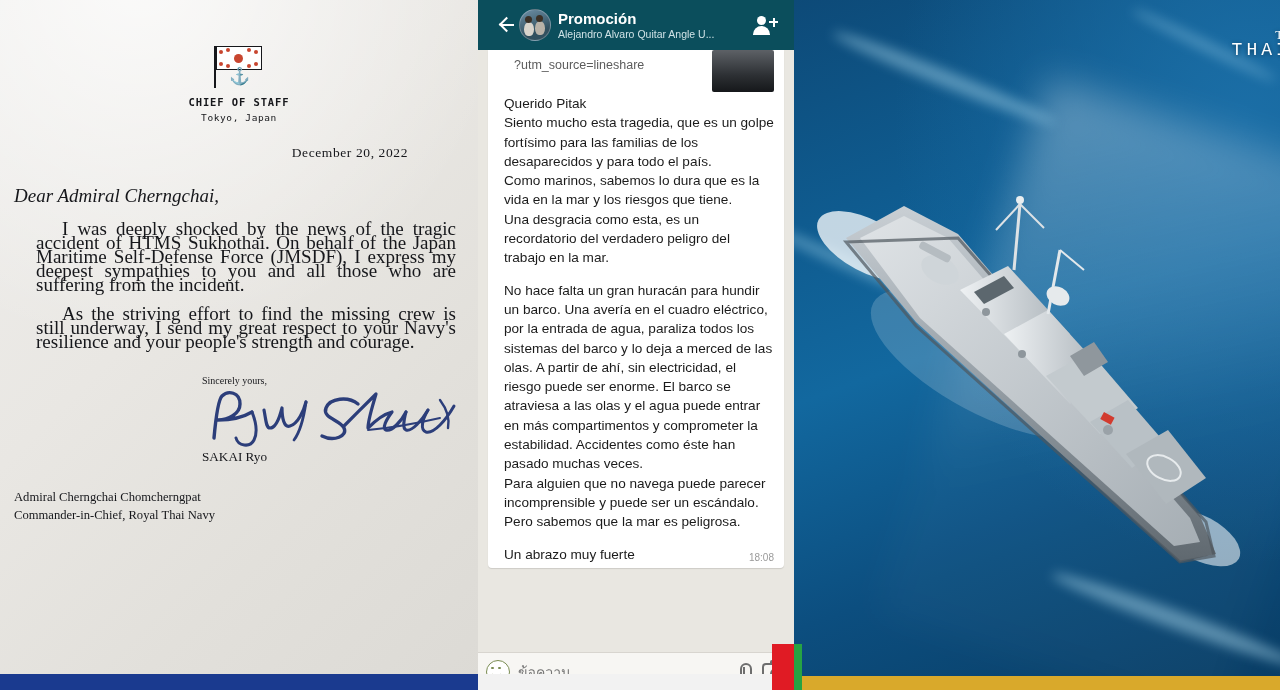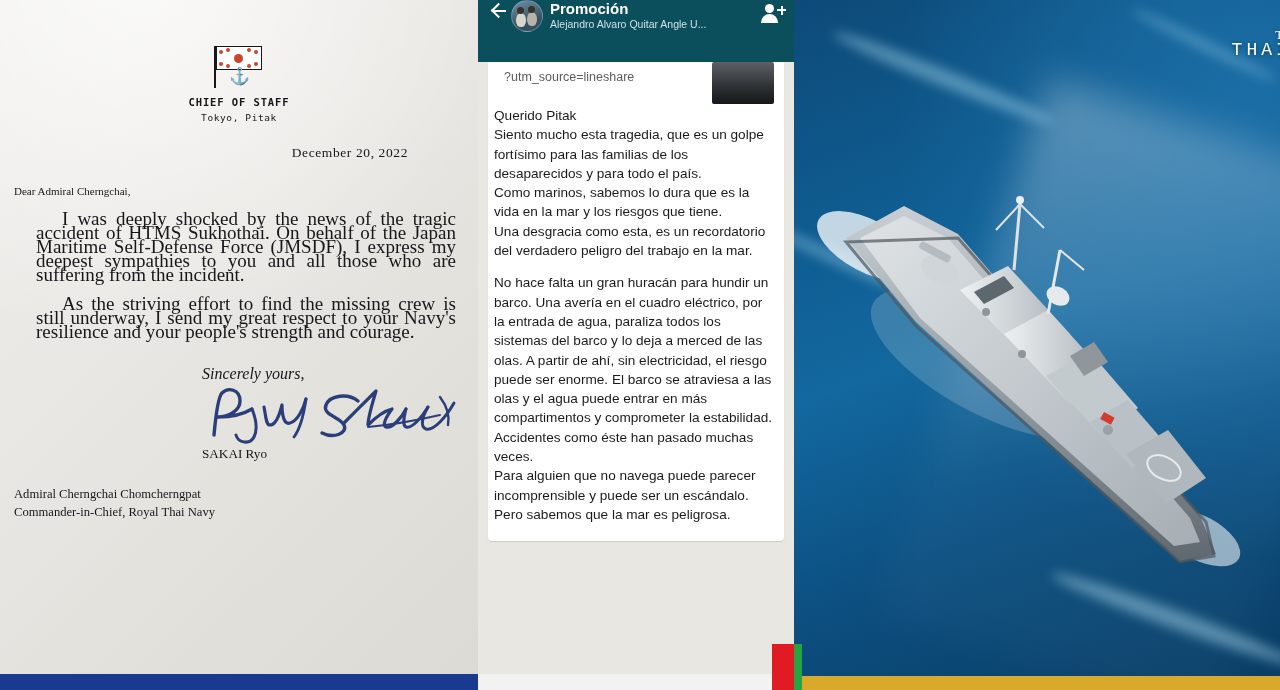--- a/index.html
+++ b/index.html
@@ -108,41 +108,41 @@
     padding-right: 58px;
     font-family: "Liberation Serif", serif;
     font-size: 13.5px;
     letter-spacing: 0.6px;
     color: #16171b;
   }
   .letter-salutation {
     margin-top: 24px;
     padding-left: 2px;
     font-family: "Liberation Serif", serif;
-    font-size: 11px;
-    color: #16171b;
+    font-size: 19px;
+    color: #16171b;
+    font-style: italic;
   }
   .letter-para {
     margin-top: 15px;
     padding-left: 24px;
     padding-right: 10px;
     text-indent: 26px;
     font-family: "Liberation Serif", serif;
     font-size: 19px;
     line-height: 14px;
     text-align: justify;
     color: #16171b;
   }
   .sign-off {
     margin-top: 26px;
     padding-left: 190px;
     font-family: "Liberation Serif", serif;
-    font-size: 16px;
-    color: #16171b;
-    font-style: italic;
+    font-size: 10px;
+    color: #16171b;
   }
   .signature {
     position: relative;
     height: 62px;
     margin-left: 196px;
     margin-top: 0px;
   }
   .signature svg { position: absolute; left: 0; top: 0; }
   .signer {
     padding-left: 190px;
@@ -164,24 +164,25 @@
   .chat-panel {
     position: absolute;
     left: 478px; top: 0;
     width: 316px;
     height: 690px;
     background: #e9e7e1;
     overflow: hidden;
   }
   .chat-header {
     position: relative;
-    height: 62px;
+    height: 50px;
     background: #0b4e5c;
     display: flex;
-    padding: 0 8px;
+    align-items: center;
+    padding: 0 16px;
     box-sizing: border-box;
     color: #fff;
   }
   .chat-back {
     width: 22px;
     height: 22px;
     flex: 0 0 22px;
     position: relative;
     cursor: pointer;
   }
@@ -275,21 +276,21 @@
     height: 602px;
     background: #e9e7e1;
     padding: 0 10px;
     box-sizing: border-box;
     overflow: hidden;
   }
   .bubble {
     position: relative;
     background: #fff;
     border-radius: 4px;
-    padding: 8px 10px 6px 6px;
+    padding: 8px 10px 6px 16px;
     box-shadow: 0 1px 1px rgba(0,0,0,0.12);
   }
   .bubble-top {
     margin-top: 0;
     border-radius: 0 0 4px 4px;
     padding-top: 0;
     padding-bottom: 4px;
   }
   .link-preview {
     position: relative;
@@ -513,21 +514,21 @@
             <div class="ray" style="left:37px; top:3px;"></div>
             <div class="ray" style="left:2px;  top:15px;"></div>
             <div class="ray" style="left:9px;  top:17px;"></div>
             <div class="ray" style="left:30px; top:17px;"></div>
             <div class="ray" style="left:37px; top:15px;"></div>
           </div>
           <div class="pole"></div>
           <div class="anchor">⚓</div>
         </div>
         <div class="crest-title">CHIEF OF STAFF</div>
-        <div class="crest-sub">Tokyo, Pitak</div>
+        <div class="crest-sub">Tokyo, Japan</div>
       </div>
 
       <div class="letter-date">December 20, 2022</div>
 
       <div class="letter-salutation">Dear Admiral Cherngchai,</div>
 
       <div class="letter-para">I was deeply shocked by the news of the tragic accident of HTMS Sukhothai. On behalf of the Japan Maritime Self-Defense Force (JMSDF), I express my deepest sympathies to you and all those who are suffering from the incident.</div>
       <div class="letter-para">As the striving effort to find the missing crew is still underway, I send my great respect to your Navy's resilience and your people's strength and courage.</div>
 
       <div class="sign-off">Sincerely yours,</div>
@@ -586,24 +587,34 @@
           <div class="link-thumb"></div>
         </div>
         <div class="msg-text">Querido Pitak
 Siento mucho esta tragedia, que es un golpe fortísimo para las familias de los desaparecidos y para todo el país.
 Como marinos, sabemos lo dura que es la vida en la mar y los riesgos que tiene.
 Una desgracia como esta, es un recordatorio del verdadero peligro del trabajo en la mar.</div>
         <div class="msg-gap"></div>
         <div class="msg-text">No hace falta un gran huracán para hundir un barco. Una avería en el cuadro eléctrico, por la entrada de agua, paraliza todos los sistemas del barco y lo deja a merced de las olas. A partir de ahí, sin electricidad, el riesgo puede ser enorme. El barco se atraviesa a las olas y el agua puede entrar en más compartimentos y comprometer la estabilidad. Accidentes como éste han pasado muchas veces.
 Para alguien que no navega puede parecer incomprensible y puede ser un escándalo. Pero sabemos que la mar es peligrosa.</div>
         <div class="msg-gap"></div>
+        <div class="msg-tail">
+          <div class="msg-text">Un abrazo muy fuerte</div>
+          <div class="msg-time">18:08</div>
+        </div>
       </div>
 
     </div>
 
+    <div class="chat-inputbar">
+      <div class="emoji-icon"></div>
+      <input class="chat-input" type="text" placeholder="ข้อความ" style="">
+      <div class="clip-icon"></div>
+      <div class="cam-icon"></div>
+    </div>
   </div>
 
   <div class="photo-panel">
     <div class="wake"></div>
     <div class="sea-streak" style="left:30px;  top:70px;  width:240px; height:16px; background:#9fd0e6; transform:rotate(22deg);"></div>
     <div class="sea-streak" style="left:-40px; top:260px; width:200px; height:12px; background:#8fc6e0; transform:rotate(24deg);"></div>
     <div class="sea-streak" style="left:250px; top:610px; width:260px; height:18px; background:#a8d6ea; transform:rotate(20deg);"></div>
     <div class="sea-streak" style="left:330px; top:40px;  width:160px; height:10px; background:#7fbada; transform:rotate(26deg);"></div>
 
     <div class="ship">

